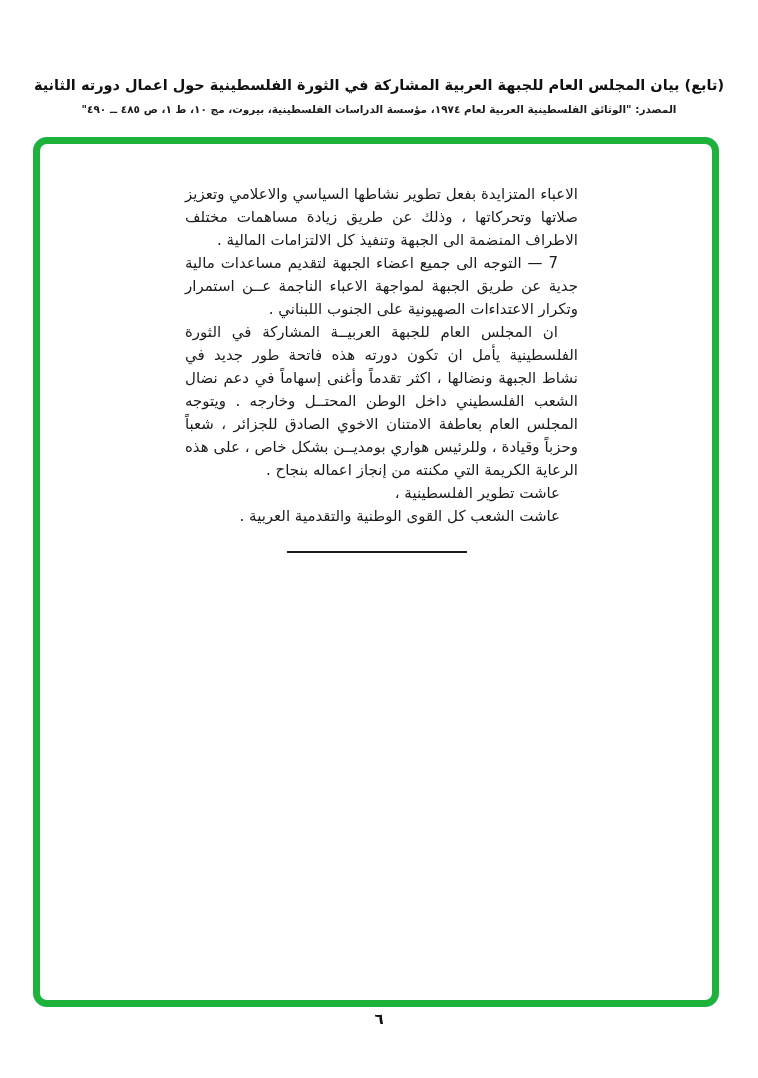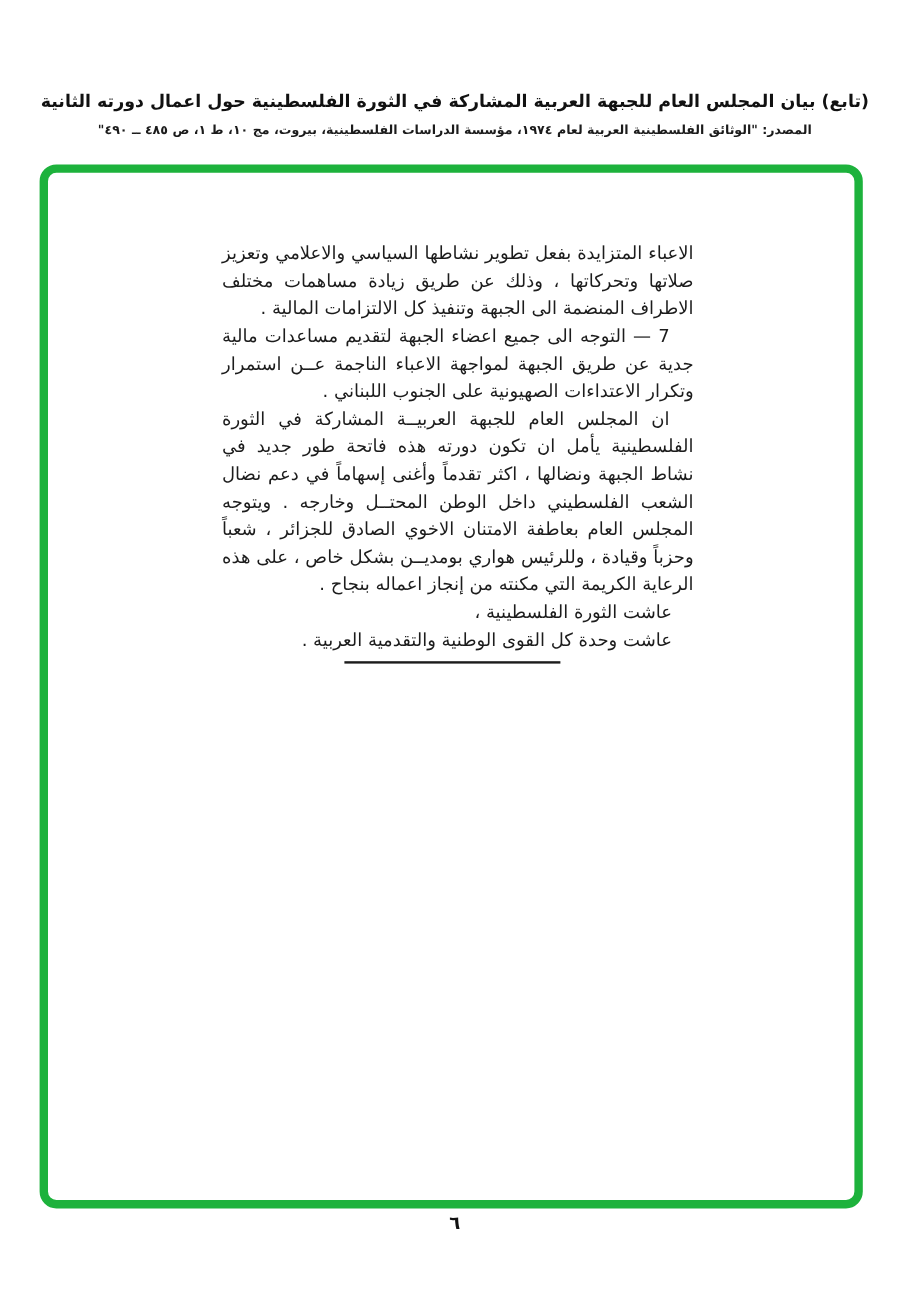--- a/index.html
+++ b/index.html
@@ -40,21 +40,21 @@
   .green-frame {
     position: absolute;
     left: 33px; top: 137px;
     width: 686px; height: 870px;
     border: 7px solid #1db23c;
     border-radius: 14px;
     background: transparent;
   }
   .body-text {
     position: absolute;
-    left: 185px; top: 200px;
+    left: 185px; top: 183px;
     width: 393px;
     direction: rtl;
     text-align: justify;
     font-size: 15px;
     line-height: 23px;
     color: #1c1c1c;
     font-family: "DejaVu Sans", sans-serif;
   }
   .body-text p { margin: 0; }
   .para-indent { text-indent: 20px; }
@@ -88,21 +88,21 @@
     <div class="doc-title">(تابع) بيان المجلس العام للجبهة العربية المشاركة في الثورة الفلسطينية حول اعمال دورته الثانية</div>
     <div class="doc-source">المصدر: "الوثائق الفلسطينية العربية لعام ١٩٧٤، مؤسسة الدراسات الفلسطينية، بيروت، مج ١٠، ط ١، ص ٤٨٥ ــ ٤٩٠"</div>
   </div>
 
   <div class="green-frame"></div>
 
   <div class="body-text">
     <p>الاعباء المتزايدة بفعل تطوير نشاطها السياسي والاعلامي وتعزيز صلاتها وتحركاتها ، وذلك عن طريق زيادة مساهمات مختلف الاطراف المنضمة الى الجبهة وتنفيذ كل الالتزامات المالية .</p>
     <p class="para-indent">7 — التوجه الى جميع اعضاء الجبهة لتقديم مساعدات مالية جدية عن طريق الجبهة لمواجهة الاعباء الناجمة عــن استمرار وتكرار الاعتداءات الصهيونية على الجنوب اللبناني .</p>
     <p class="para-indent">ان المجلس العام للجبهة العربيــة المشاركة في الثورة الفلسطينية يأمل ان تكون دورته هذه فاتحة طور جديد في نشاط الجبهة ونضالها ، اكثر تقدماً وأغنى إسهاماً في دعم نضال الشعب الفلسطيني داخل الوطن المحتــل وخارجه . ويتوجه المجلس العام بعاطفة الامتنان الاخوي الصادق للجزائر ، شعباً وحزباً وقيادة ، وللرئيس هواري بومديــن بشكل خاص ، على هذه الرعاية الكريمة التي مكنته من إنجاز اعماله بنجاح .</p>
-    <p class="slogan">عاشت الثورة الفلسطينية ،</p>
-    <p class="slogan">عاشت وحدة كل القوى الوطنية والتقدمية العربية .</p>
+    <p class="slogan">عاشت تطوير الفلسطينية ،</p>
+    <p class="slogan">عاشت الشعب كل القوى الوطنية والتقدمية العربية .</p>
   </div>
 
   <div class="divider-rule"></div>
 
   <div class="page-number">٦</div>
 
 </div>
 
 </body></html>

